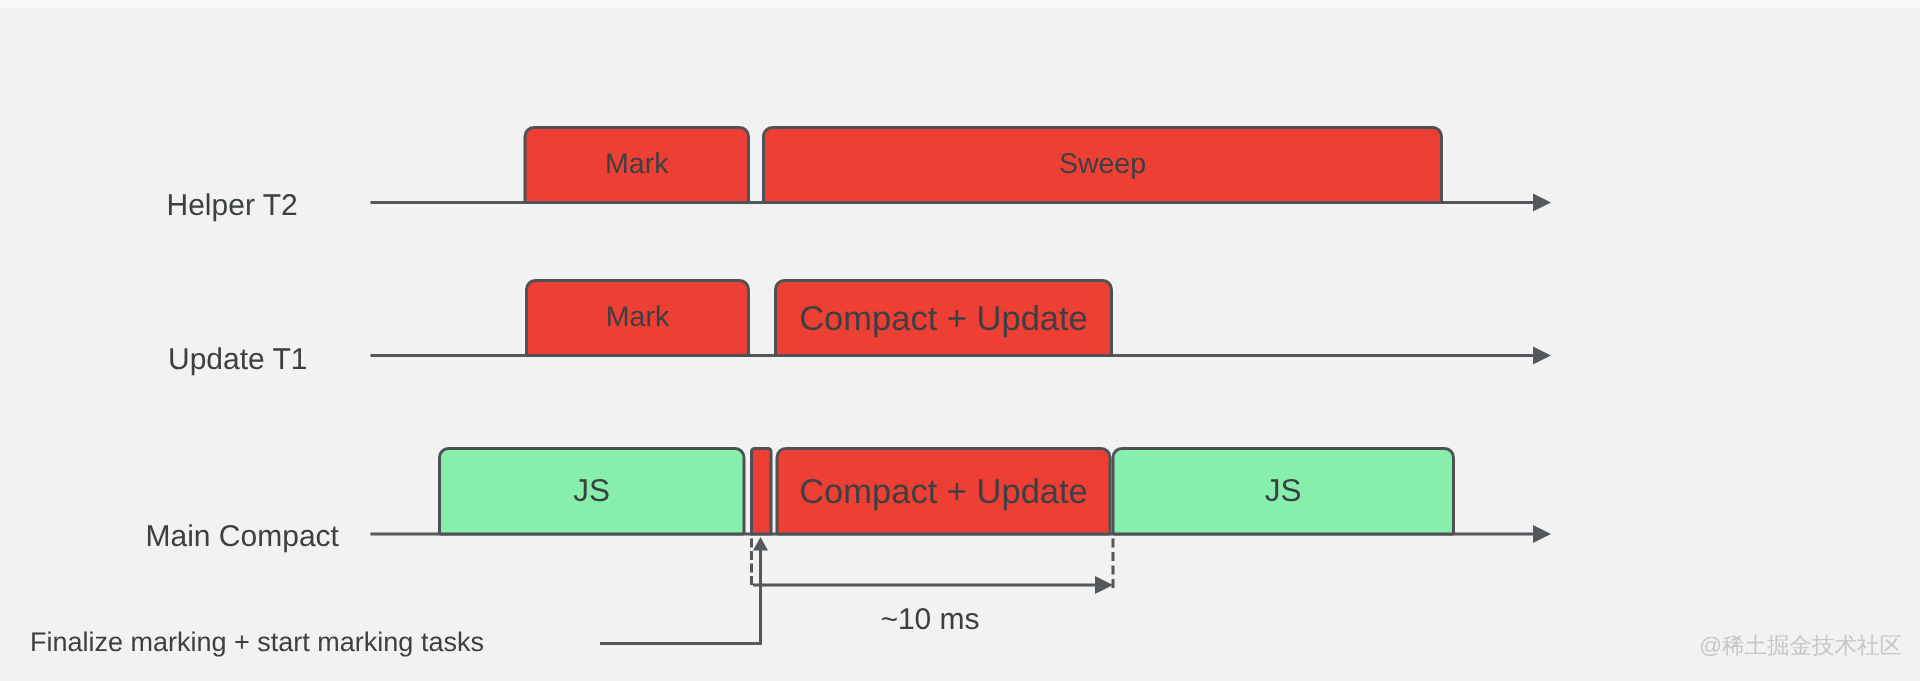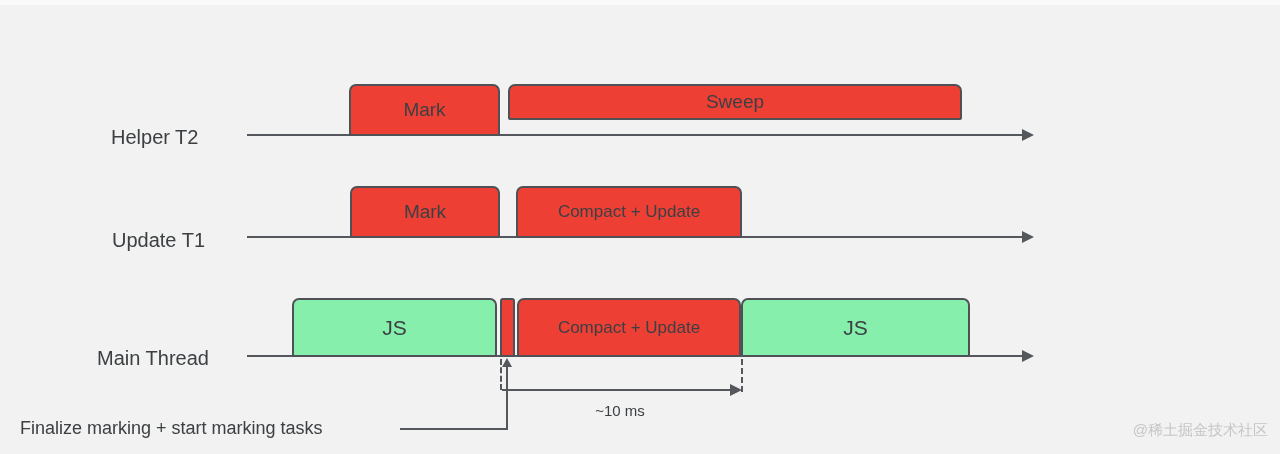--- a/index.html
+++ b/index.html
@@ -49,21 +49,21 @@
     border-radius: 7px 7px 2px 2px;
     display: flex;
     align-items: center;
     justify-content: center;
     color: #3C4043;
     white-space: nowrap;
   }
   .task.red  { background: #EE3F34; }
   .task.blue { background: #86efac; }
   .fs-19 { font-size: 19px; }
-  .fs-17 { font-size: 17px; }
+  .fs-17 { font-size: 23px; }
   .fs-21 { font-size: 21px; }
 
   
   .dashed-v {
     position: absolute;
     width: 0;
     border-left: 2px dashed #54575B;
   }
   .solid-h { position: absolute; height: 2px; background: #54575B; }
   .solid-v { position: absolute; width: 2px; background: #54575B; }
@@ -71,21 +71,21 @@
     position: absolute;
     width: 0; height: 0;
     border-left: 5px solid transparent;
     border-right: 5px solid transparent;
     border-bottom: 9px solid #54575B;
   }
 
   .duration-label {
     position: absolute;
     color: #3C4043;
-    font-size: 15px;
+    font-size: 20px;
     text-align: center;
     white-space: nowrap;
   }
   .callout-label {
     position: absolute;
     color: #3C4043;
     font-size: 18px;
     white-space: nowrap;
   }
   .watermark {
@@ -98,29 +98,29 @@
 </head>
 <body>
 
 <div class="canvas">
   <div class="top-strip"></div>
 
   <div class="row-label" style="left:111px; top:124px;">Helper T2</div>
   <div class="timeline" style="left:247px; top:134px; width:775px;"></div>
   <div class="arrow-right" style="left:1022px; top:129px;"></div>
   <div class="task red fs-19" style="left:349px; top:84px; width:151px; height:52px;">Mark</div>
-  <div class="task red fs-19" style="left:508px; top:84px; width:454px; height:36px;">Sweep</div>
+  <div class="task red fs-19" style="left:508px; top:84px; width:454px; height:52px;">Sweep</div>
 
   <div class="row-label" style="left:112px; top:227px;">Update T1</div>
   <div class="timeline" style="left:247px; top:236px; width:775px;"></div>
   <div class="arrow-right" style="left:1022px; top:231px;"></div>
   <div class="task red fs-19" style="left:350px; top:186px; width:150px; height:52px;">Mark</div>
   <div class="task red fs-17" style="left:516px; top:186px; width:226px; height:52px;">Compact + Update</div>
 
-  <div class="row-label" style="left:97px; top:345px;">Main Thread</div>
+  <div class="row-label" style="left:97px; top:345px;">Main Compact</div>
   <div class="timeline" style="left:247px; top:355px; width:775px;"></div>
   <div class="arrow-right" style="left:1022px; top:350px;"></div>
   <div class="task blue fs-21" style="left:292px; top:298px; width:205px; height:59px;">JS</div>
   <div class="task red" style="left:500px; top:298px; width:15px; height:59px; border-radius:3px 3px 0 0;"></div>
   <div class="task red fs-17" style="left:517px; top:298px; width:224px; height:59px;">Compact + Update</div>
   <div class="task blue fs-21" style="left:741px; top:298px; width:229px; height:59px;">JS</div>
 
   <div class="dashed-v" style="left:500px; top:359px; height:31px;"></div>
   <div class="dashed-v" style="left:741px; top:359px; height:33px;"></div>
   <div class="solid-h" style="left:502px; top:389px; width:231px;"></div>

